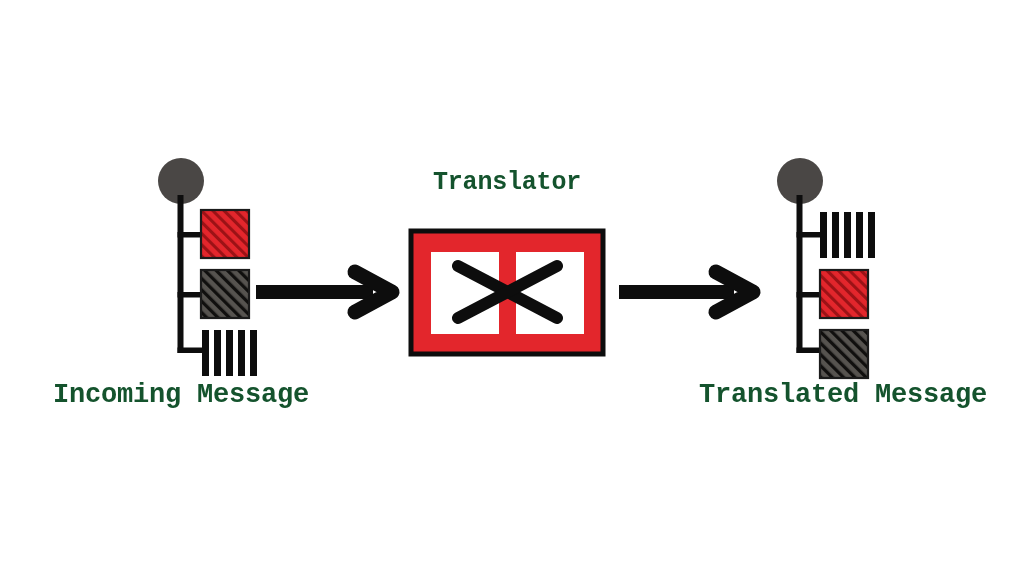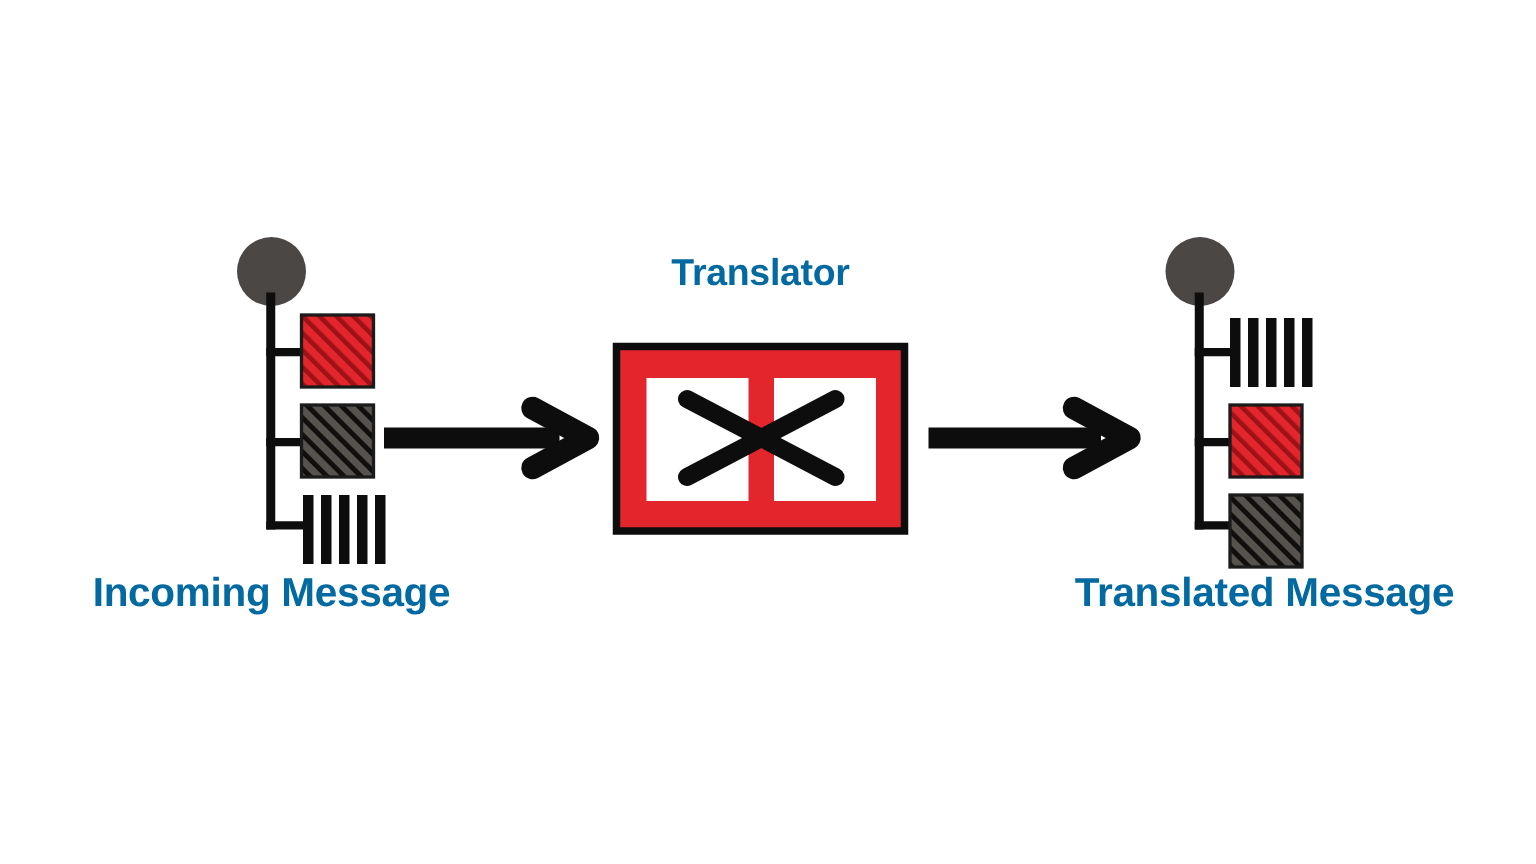--- a/index.html
+++ b/index.html
@@ -28,23 +28,23 @@
     position: absolute;
     left: 0;
     top: 0;
     width: 1024px;
     height: 576px;
     display: block;
   }
 
   .lbl {
     position: absolute;
-    font-family: Liberation Sans, sans-serif;
+    font-family: Liberation Mono, monospace;
     font-weight: bold;
-    color: #0369a1;
+    color: #14532d;
     white-space: nowrap;
     line-height: 1;
   }
 
   #label-incoming {
     left: 0;
     top: 382px;
     width: 362px;
     text-align: center;
     font-size: 27px;

